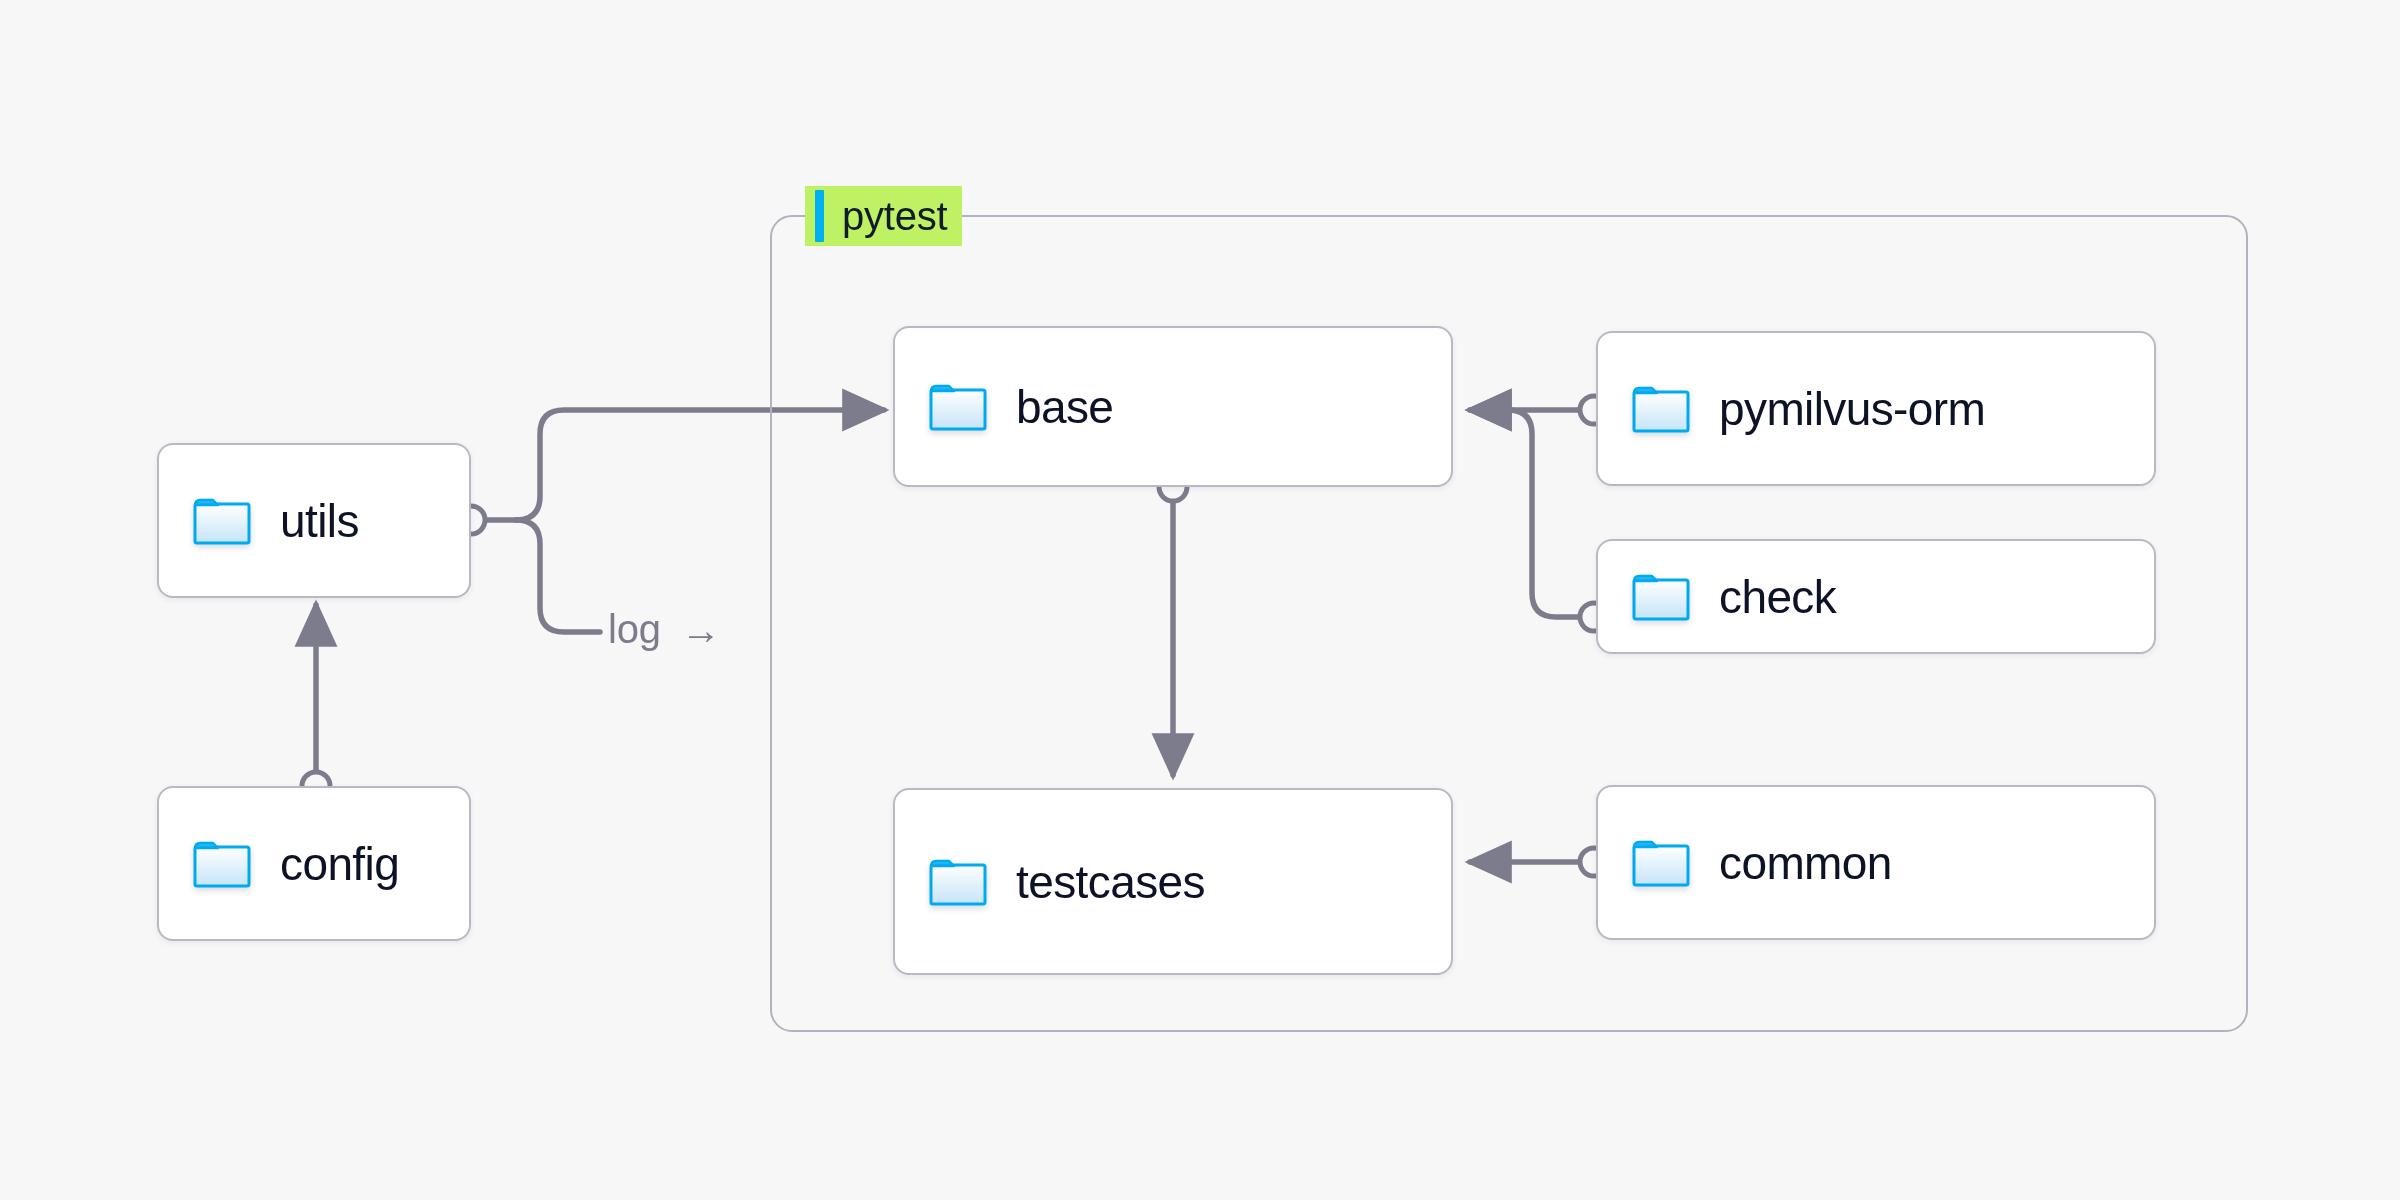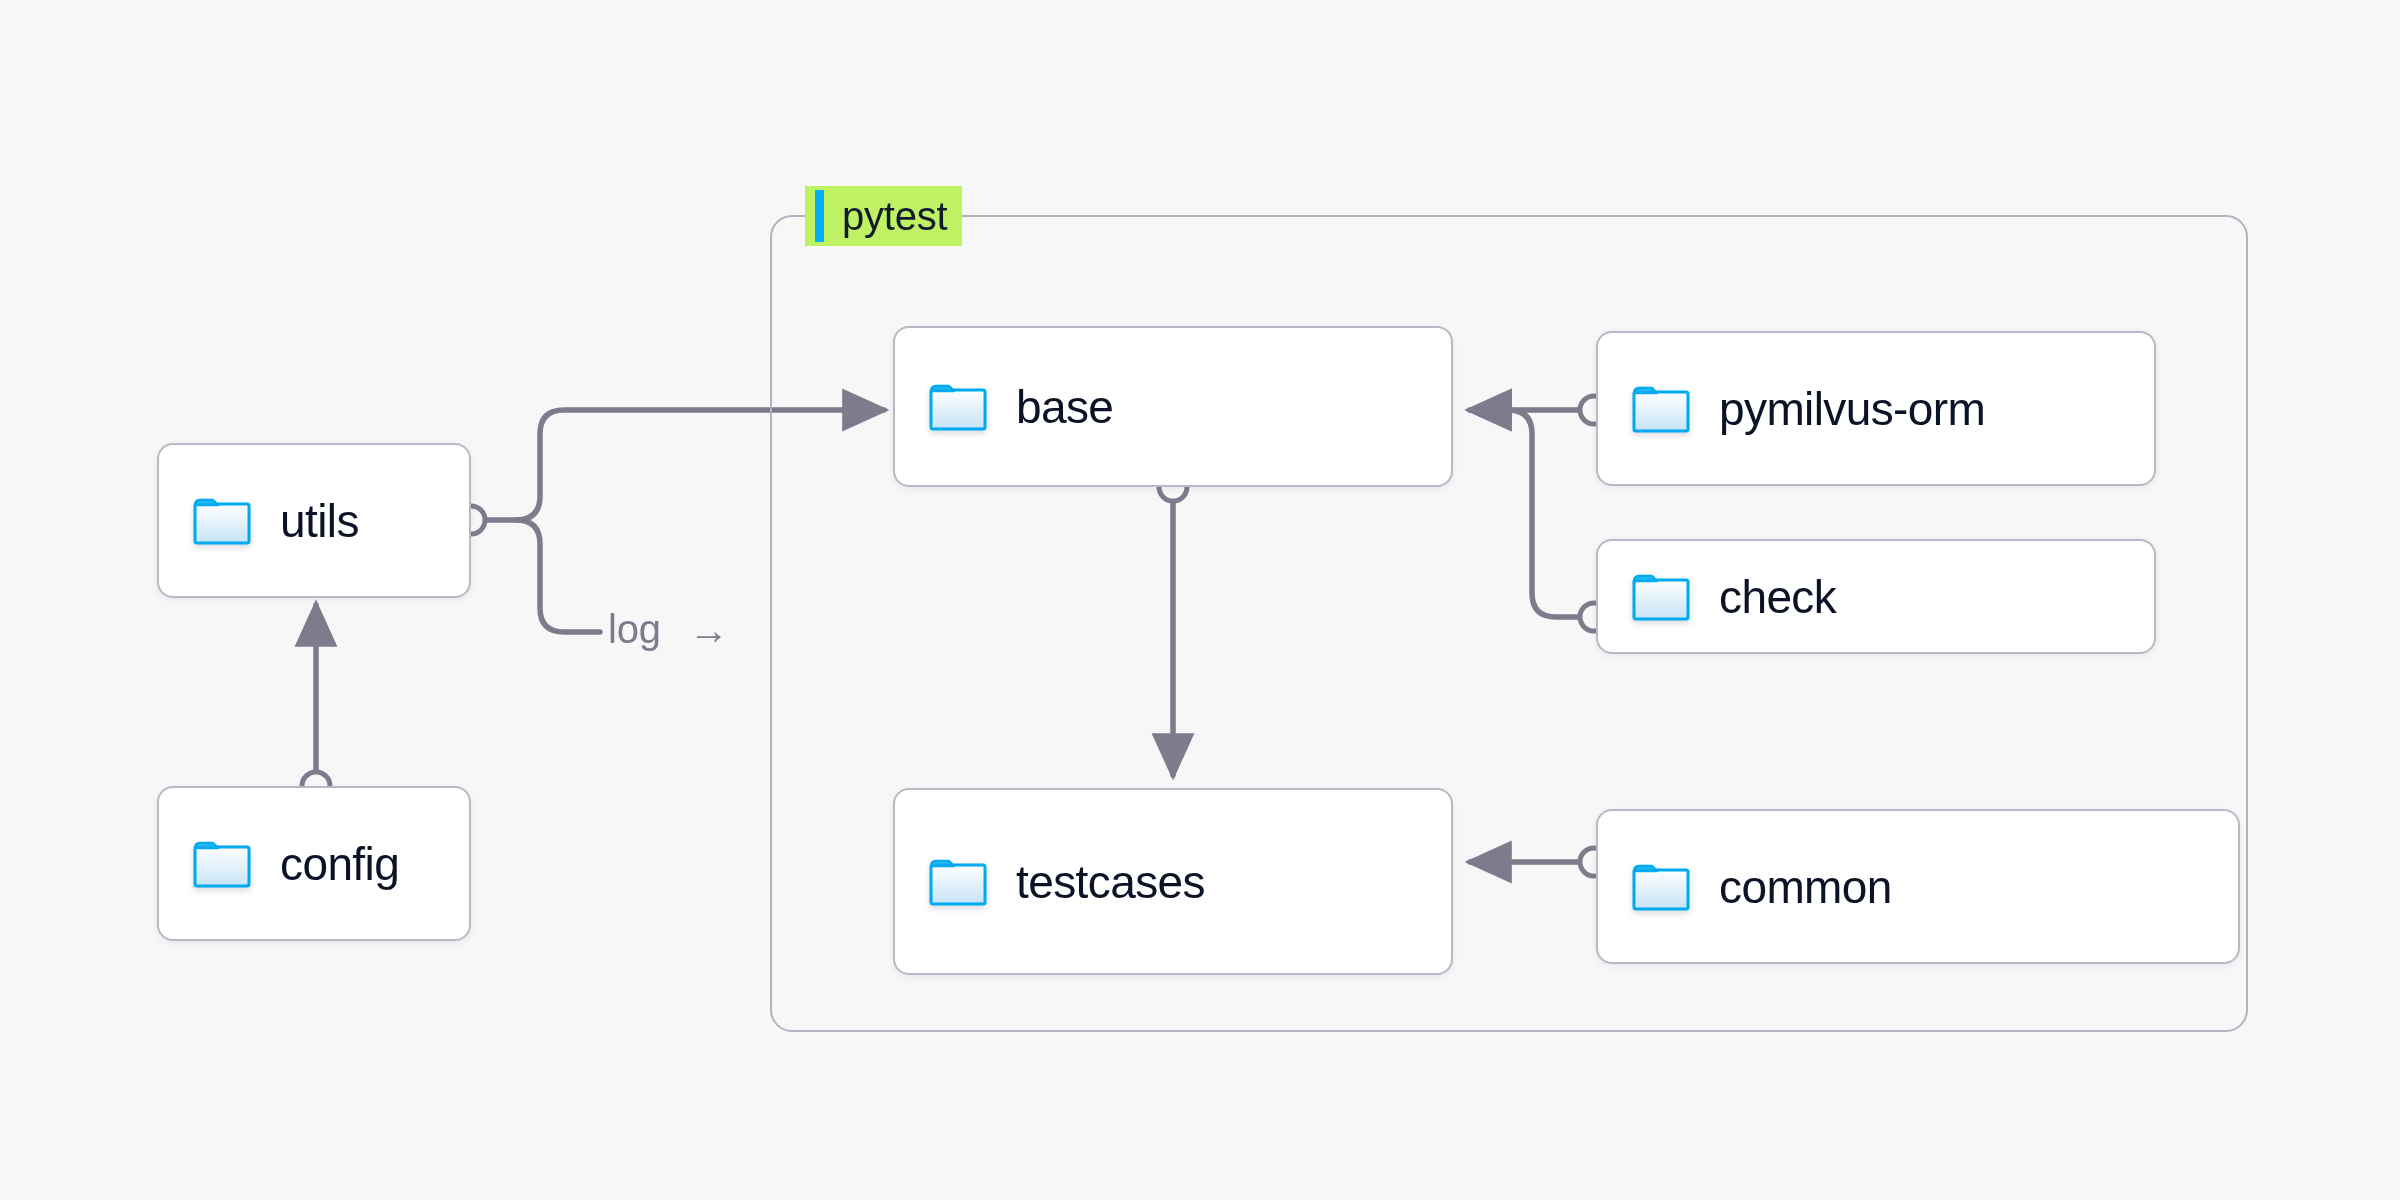--- a/index.html
+++ b/index.html
@@ -89,21 +89,21 @@
     flex: none;
     display: block;
     filter: drop-shadow(0 3px 3px rgba(40, 50, 80, 0.18));
   }
 
   
   .edge-label {
     position: absolute;
     display: flex;
     align-items: center;
-    gap: 28px;
+    gap: 20px;
     color: #7c7c8c;
     font-size: 40px;
     letter-spacing: -0.2px;
     white-space: nowrap;
   }
   .edge-label .arrow-glyph {
     font-size: 40px;
     line-height: 1;
   }
 </style>
@@ -217,21 +217,21 @@
   <div class="node" style="left:1596px; top:539px; width:560px; height:115px;">
     <span class="node-inner">
       <svg class="folder-icon" viewBox="0 0 60 52">
         <rect x="3" y="9" width="54" height="39" rx="2" fill="url(#folderGrad)" stroke="#00aaf0" stroke-width="3"></rect>
         <path d="M3 10 q0-5 5-5 h13 l5 5 z" fill="url(#folderTabGrad)" stroke="#00aaf0" stroke-width="2.4" stroke-linejoin="round"></path>
       </svg>
       <span class="node-label">check</span>
     </span>
   </div>
 
-  <div class="node" style="left:1596px; top:785px; width:644px; height:155px;margin-top:24px;">
+  <div class="node" style="left:1596px; top:785px; width:560px; height:155px;">
     <span class="node-inner">
       <svg class="folder-icon" viewBox="0 0 60 52">
         <rect x="3" y="9" width="54" height="39" rx="2" fill="url(#folderGrad)" stroke="#00aaf0" stroke-width="3"></rect>
         <path d="M3 10 q0-5 5-5 h13 l5 5 z" fill="url(#folderTabGrad)" stroke="#00aaf0" stroke-width="2.4" stroke-linejoin="round"></path>
       </svg>
       <span class="node-label">common</span>
     </span>
   </div>
 
   <div class="edge-label" style="left:608px; top:607px;">

